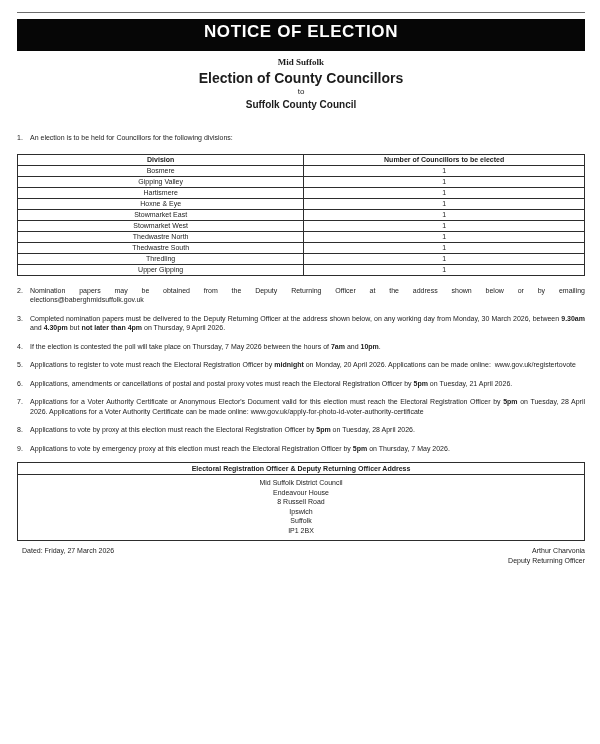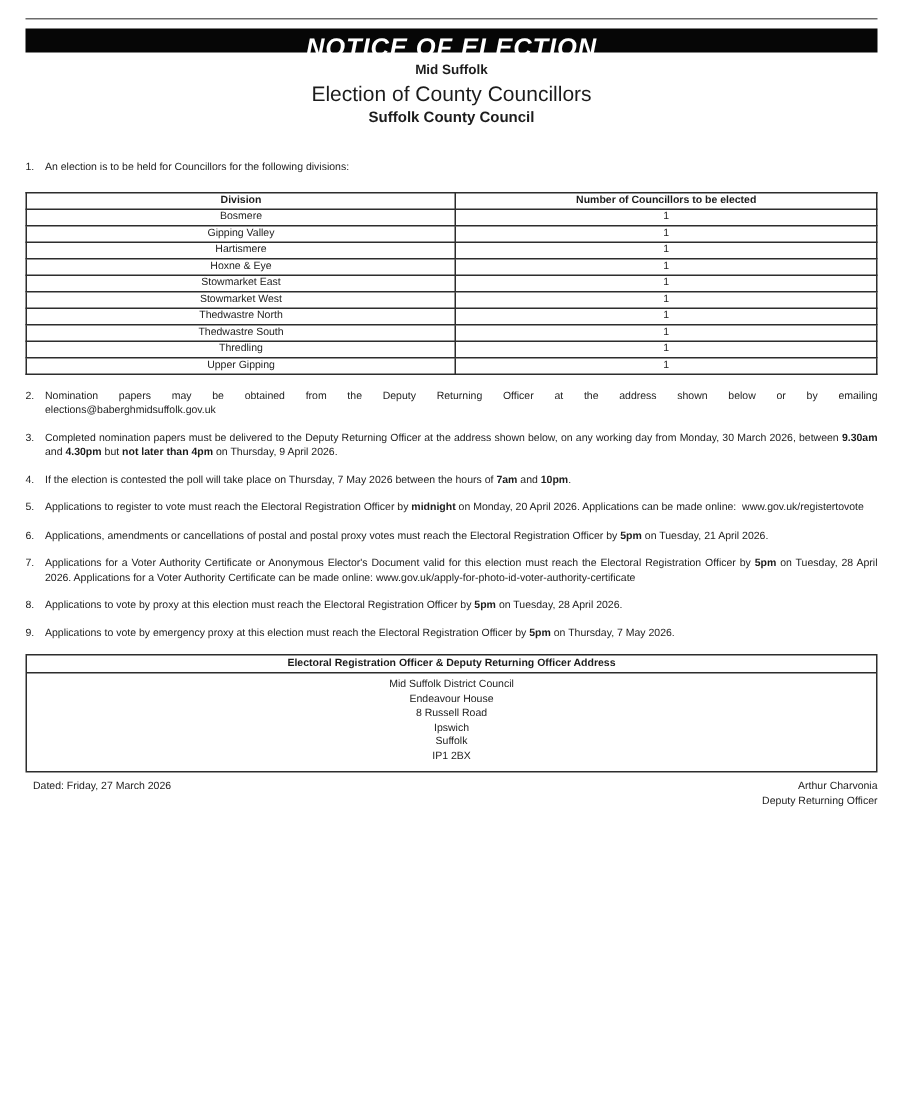--- a/index.html
+++ b/index.html
@@ -9,28 +9,27 @@
     font-family: "Liberation Sans", sans-serif;
     color: #1c1c1c;
     overflow: hidden;
   }
   .page { padding: 12px 15px 0 17px; }
 
   .banner-topline { height: 1px; background: #6c6c6c; margin-bottom: 6px; }
   .banner {
     background: #060606; color: #ffffff;
     text-align: center; font-weight: 700;
-    font-size: 17px; line-height: 26px; height: 16px;
+    font-size: 17px; line-height: 26px; height: 32px;
     letter-spacing: 0.6px;
-    font-style: italic;
   }
 
   .subheader { text-align: center; margin-top: 6px; }
-  .district  { font-size: 9px;  font-weight: 700; line-height: 11px; }
-  .election-title { font-size: 14px; font-weight: 400; line-height: 16px; margin-top: 2px; }
+  .district  { font-size: 9px;  font-weight: 700; line-height: 11px; font-family: Liberation Serif, serif; }
+  .election-title { font-size: 14px; font-weight: 700; line-height: 16px; margin-top: 2px; }
   .to        { font-size: 8px;  line-height: 9px; margin-top: 1px; }
   .council   { font-size: 10px; font-weight: 700; line-height: 16px; margin-top: 1px; }
 
   .notice { display: flex; margin-bottom: 9px; }
   .notice-num  { flex: 0 0 13px; width: 13px; font-size: 7px; line-height: 9.5px; }
   .notice-body { flex: 1; font-size: 7px; line-height: 9.5px; text-align: justify; }
   .notice-body b { font-weight: 700; }
   .line-justify { display: block; text-align: justify; text-align-last: justify; }
 
   .intro { margin-top: 20px; margin-bottom: 0; }
@@ -66,20 +65,21 @@
 
   <div class="banner-topline"></div>
 
   <div class="banner" style="background: rgb(6, 6, 6); color: rgb(255, 255, 255);">
     <span>NOTICE OF ELECTION</span>
   </div>
 
   <div class="subheader">
     <div class="district">Mid Suffolk</div>
     <div class="election-title">Election of County Councillors</div>
+    <div class="to">to</div>
     <div class="council">Suffolk County Council</div>
   </div>
 
   <div class="notice intro">
     <div class="notice-num">1.</div>
     <div class="notice-body">An election is to be held for Councillors for the following divisions:</div>
   </div>
 
   <table class="divisions">
     <colgroup>

